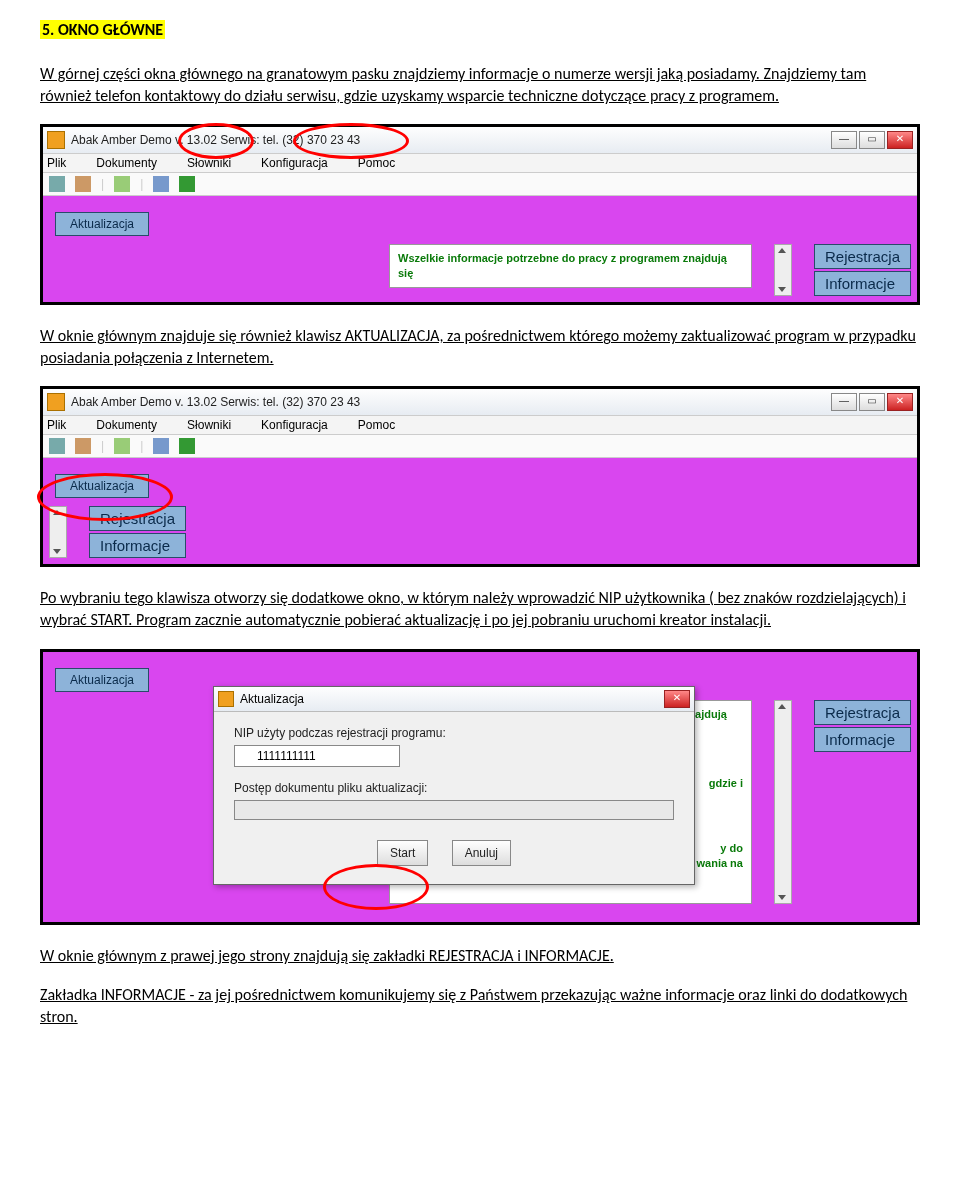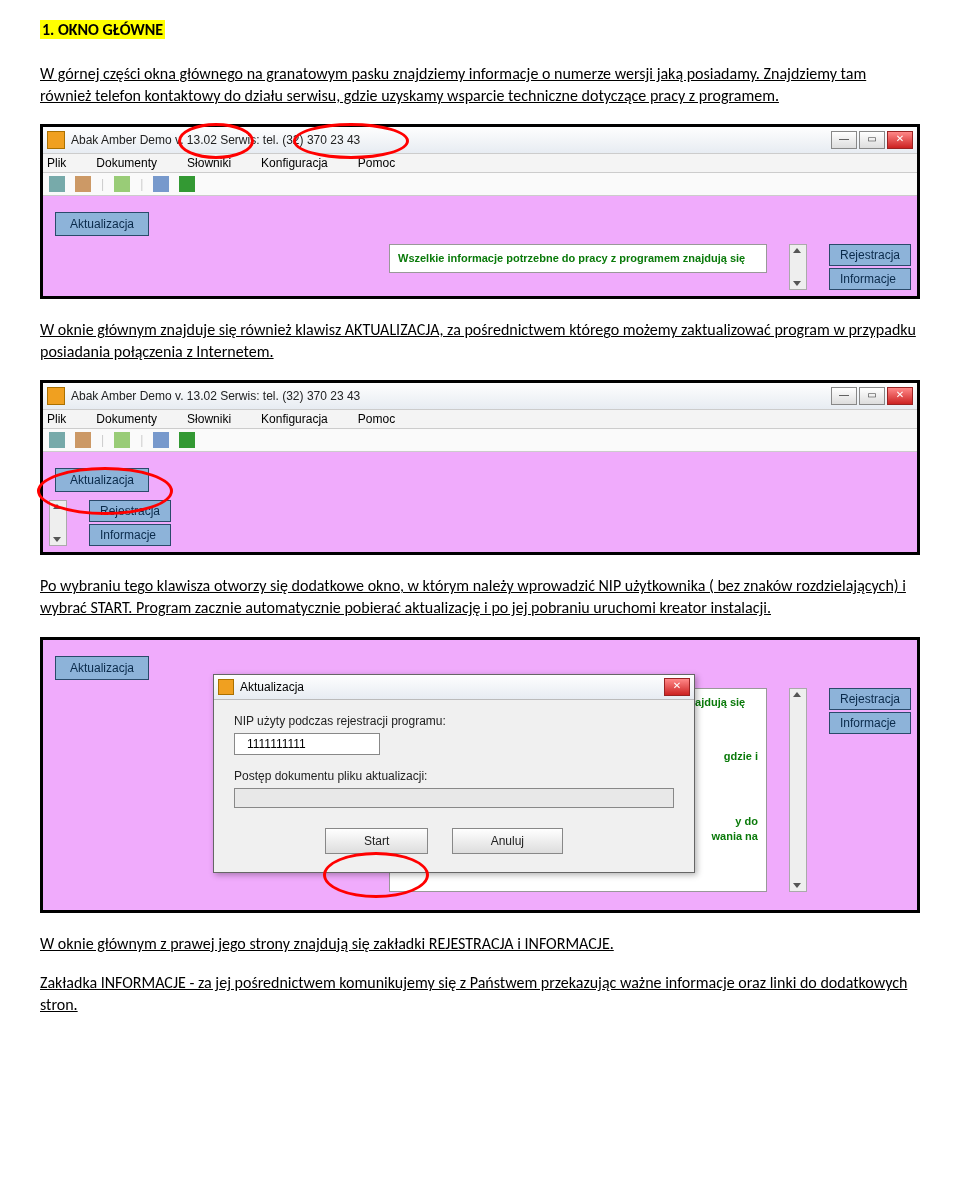--- a/index.html
+++ b/index.html
@@ -57,21 +57,21 @@
   }
   .menubar span { color: #000; cursor: default; }
   .toolbar {
     background: #fafafa; padding: 3px 6px; display: flex; gap: 10px; align-items: center;
     border-bottom: 1px solid #ccc;
   }
   .tool-ico {
     width: 16px; height: 16px; display: inline-block;
   }
   .body-area {
-    background: #f0abfc;
+    background: #d946ef;
     padding: 14px 6px 6px 6px;
     position: relative;
     min-height: 80px;
   }
   .akt-btn {
     display: inline-block;
     background: #8db3d9;
     border: 1px solid #2a4a6a;
     padding: 4px 14px;
     color: #0a2a4a;
@@ -95,21 +95,21 @@
     content: ""; position: absolute; left: 3px; width: 0; height: 0;
     border-left: 4px solid transparent; border-right: 4px solid transparent;
   }
   .scroll-stub::before { top: 3px; border-bottom: 5px solid #555; }
   .scroll-stub::after { bottom: 3px; border-top: 5px solid #555; }
   .side-tabs {
     display: flex; flex-direction: column; gap: 2px; align-self: flex-start;
   }
   .side-tab {
     border: 1px solid #2a4a6a; background: #8db3d9; padding: 3px 10px;
-    color: #0a2a4a; font-size: 12px;
+    color: #0a2a4a; font-size: 15px;
   }
   
   .ann-circle {
     position: absolute; border: 3px solid #ff0000; border-radius: 50%;
     pointer-events: none;
   }
   
   .dialog {
     position: absolute;
     left: 170px; top: 34px;
@@ -120,38 +120,38 @@
   }
   .dlg-title {
     background: linear-gradient(#fefefe,#e7ecf2);
     display: flex; align-items: center; padding: 3px 4px; border-bottom: 1px solid #bbb;
   }
   .dlg-title .icon-box { width: 14px; height: 14px; background: #f0a020; border: 1px solid #aa7000; margin-right: 6px; }
   .dlg-title .tt { flex: 1; font-size: 12px; }
   .dlg-body { padding: 14px 20px 18px; font-size: 12px; color: #222; }
   .dlg-body label { display: block; margin-bottom: 5px; }
   .dlg-input {
-    border: 1px solid #888; background: #fff; padding: 3px 12px;
+    border: 1px solid #888; background: #fff; padding: 3px 22px;
     width: 120px; font-size: 12px; display: block; margin-bottom: 14px;
   }
   .progress {
     height: 18px; border: 1px solid #888; background: #e8e8e8; margin-bottom: 20px;
   }
   .dlg-btn {
     display: inline-block; border: 1px solid #888; background: linear-gradient(#fff,#ddd);
-    padding: 5px 38px; font-size: 12px; margin-right: 20px;
+    padding: 5px 12px; font-size: 12px; margin-right: 20px;
   }
 </style>
 </head>
 <body>
 
 
 
 
-<div class="section-title">1. OKNO GŁÓWNE</div>
+<div class="section-title">5. OKNO GŁÓWNE</div>
 
 <p class="para">W górnej części okna głównego na granatowym pasku znajdziemy informacje o numerze wersji jaką posiadamy. Znajdziemy tam również telefon kontaktowy do działu serwisu, gdzie uzyskamy wsparcie techniczne dotyczące pracy z programem.</p>
 
 
 <div class="app-window">
   <div class="titlebar">
     <div class="icon-box"></div>
     <div class="title-text">Abak Amber Demo v. 13.02   Serwis: tel. (32) 370 23 43</div>
     <div class="win-btn">—</div>
     <div class="win-btn">▭</div>

